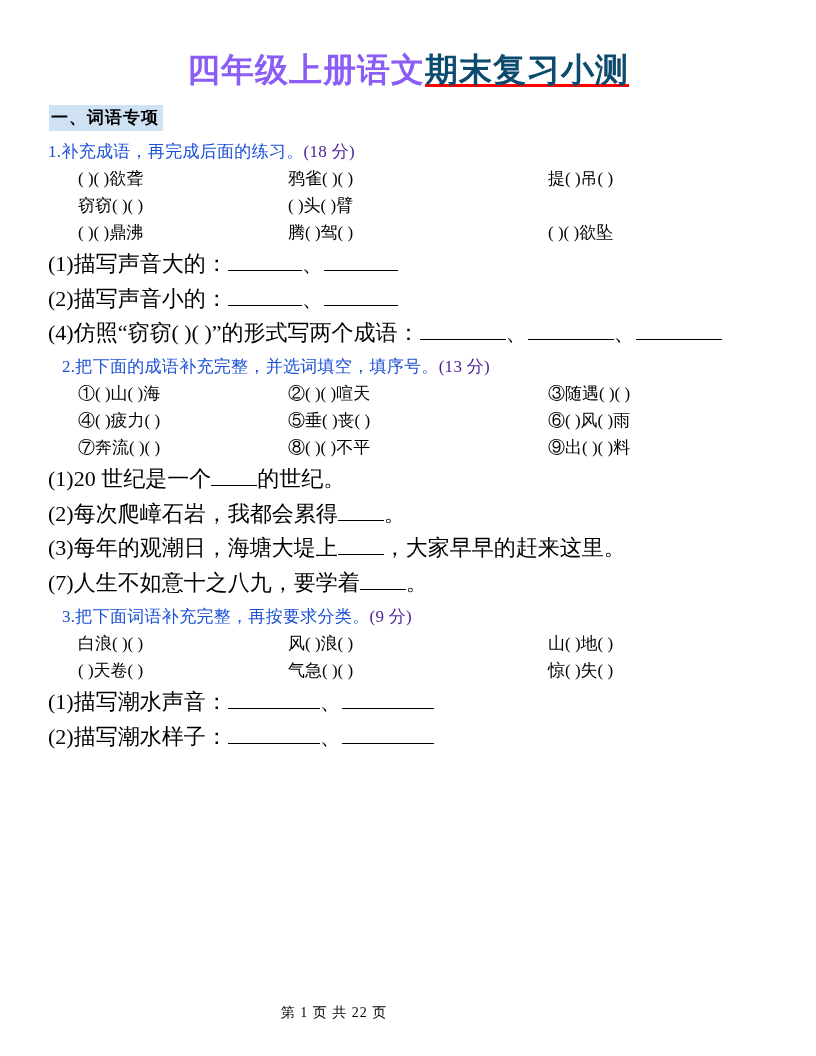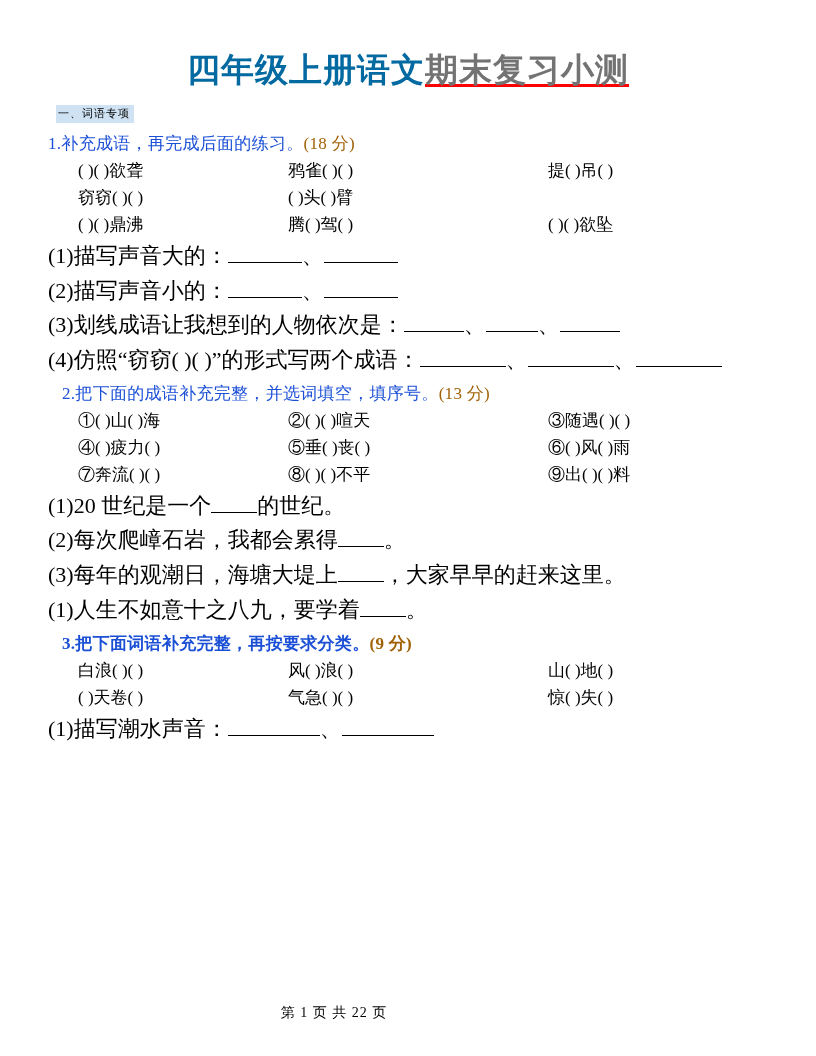--- a/index.html
+++ b/index.html
@@ -26,48 +26,48 @@
   
   .title {
     text-align: center;
     font-size: 33px;
     font-weight: bold;
     letter-spacing: 1px;
     margin: 18px 0 6px 0;
     white-space: nowrap;
   }
   .title .black {
-    color: #0369a1;
+    color: #8b5cf6;
   }
   .title .red {
-    color: #737373;
+    color: #0c4a6e;
     text-decoration: underline;
     text-decoration-color: #ff0000;
     text-underline-offset: 3px;
   }
 
   
   .section-head {
     display: inline-block;
-    font-size: 11px;
-    font-weight: normal;
+    font-size: 17px;
+    font-weight: bold;
     background: #cfe2f3;
     padding: 1px 4px 2px 2px;
-    margin: 6px 0 2px 8px;
+    margin: 6px 0 2px 1px;
     letter-spacing: 1px;
   }
 
   .q-head {
     color: #1a4fd6;
     font-size: 17px;
     margin: 7px 0 3px 0;
     letter-spacing: 0.3px;
   }
   .q-head .pts {
-    color: #a16207;
+    color: #4c1d95;
   }
 
   .idiom-row {
     display: flex;
     font-size: 17px;
     margin: 4px 0 4px 0;
     padding-left: 30px;
     box-sizing: border-box;
     gap: 10px;
   }
@@ -137,23 +137,20 @@
     <span class="cell c3">(  )(  )欲坠</span>
   </div>
 
   <div class="sub-line">
     <span>(1)描写声音大的：</span><span class="u u72"></span>、<span class="u u72"></span>
   </div>
   <div class="sub-line">
     <span>(2)描写声音小的：</span><span class="u u72"></span>、<span class="u u72"></span>
   </div>
   <div class="sub-line">
-    <span>(3)划线成语让我想到的人物依次是：</span><span class="u u60"></span>、<span class="u u50"></span>、<span class="u u60"></span>
-  </div>
-  <div class="sub-line">
     <span>(4)仿照“窃窃(  )(  )”的形式写两个成语：</span><span class="u u84"></span>、<span class="u u84"></span>、<span class="u u84"></span>
   </div>
 
   
   <div class="q-head" style="padding-left:14px;">
     <span>2.把下面的成语补充完整，并选词填空，填序号。</span><span class="pts">(13 分)</span>
   </div>
 
   <div class="idiom-row">
     <span class="cell c1">①(  )山(  )海</span>
@@ -174,38 +171,41 @@
   <div class="sub-line">
     <span>(1)20 世纪是一个</span><span class="u u46"></span><span>的世纪。</span>
   </div>
   <div class="sub-line">
     <span>(2)每次爬嶂石岩，我都会累得</span><span class="u u46"></span><span>。</span>
   </div>
   <div class="sub-line">
     <span>(3)每年的观潮日，海塘大堤上</span><span class="u u46"></span><span>，大家早早的赶来这里。</span>
   </div>
   <div class="sub-line">
-    <span>(1)人生不如意十之八九，要学着</span><span class="u u46"></span><span>。</span>
-  </div>
-
-  
-  <div class="q-head" style="padding-left:14px;font-weight:bold;">
+    <span>(7)人生不如意十之八九，要学着</span><span class="u u46"></span><span>。</span>
+  </div>
+
+  
+  <div class="q-head" style="padding-left:14px;">
     <span>3.把下面词语补充完整，再按要求分类。</span><span class="pts">(9 分)</span>
   </div>
 
   <div class="idiom-row">
     <span class="cell c1">白浪(  )(  )</span>
     <span class="cell c2">风(  )浪(  )</span>
     <span class="cell c3">山(  )地(  )</span>
   </div>
   <div class="idiom-row">
     <span class="cell c1">(  )天卷(  )</span>
     <span class="cell c2">气急(  )(  )</span>
     <span class="cell c3">惊(  )失(  )</span>
   </div>
 
   <div class="sub-line">
     <span>(1)描写潮水声音：</span><span class="u u90"></span>、<span class="u u90"></span>
   </div>
+  <div class="sub-line">
+    <span>(2)描写潮水样子：</span><span class="u u90"></span>、<span class="u u90"></span>
+  </div>
 
   <div class="footer">第 1 页 共 22 页</div>
 
 </div>
 
 </body></html>

